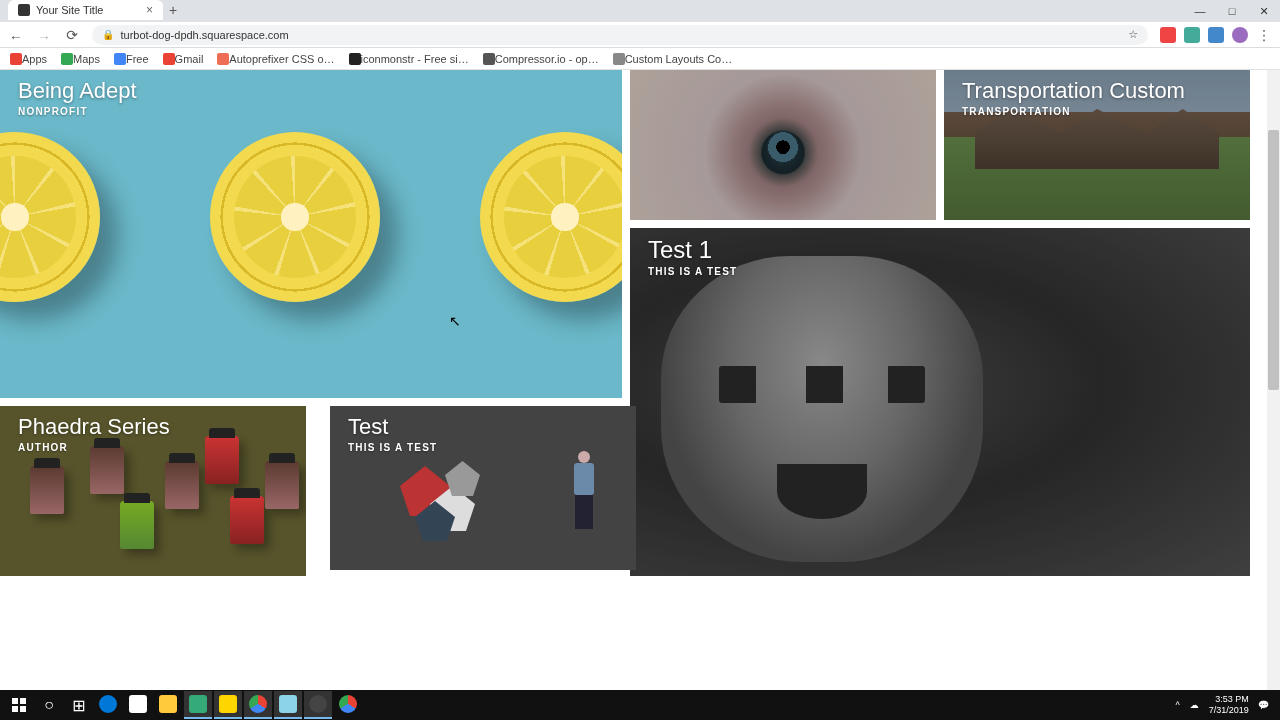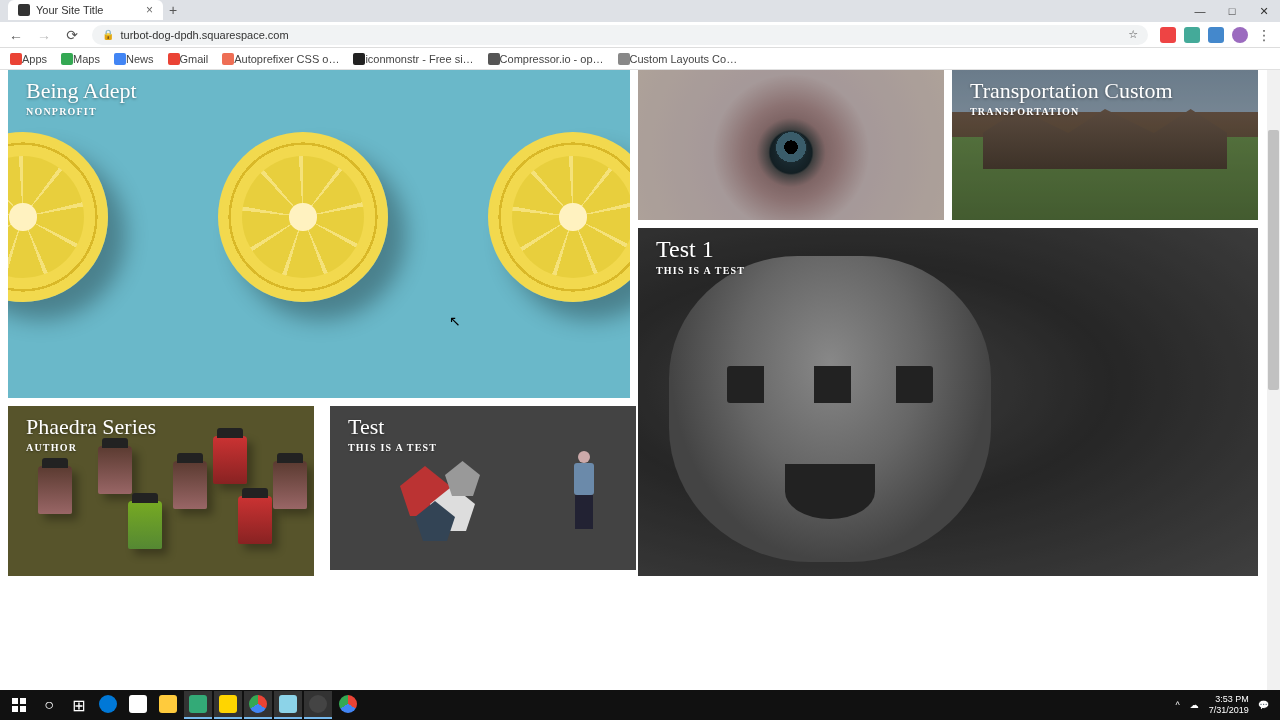--- a/index.html
+++ b/index.html
@@ -21,21 +21,21 @@
 .omnibox .url { flex: 1; }
 .omnibox .star { color: #555; }
 .ext-icons { display: flex; gap: 8px; align-items: center; }
 .ext-icons .ico { width: 16px; height: 16px; border-radius: 3px; }
 
 .bookmarks { background: #fff; height: 22px; border-bottom: 1px solid #e0e0e0; display: flex; align-items: center; padding: 0 10px; gap: 14px; font-size: 11px; color: #444; }
 .bm { display: flex; align-items: center; gap: 0; }
 .bm .bmi { width: 12px; height: 12px; border-radius: 2px; }
 
 
-.content { background: #fff; height: calc(100% - 22px - 26px - 22px - 30px); position: relative; padding: 0 8px; overflow: hidden; font-family: Liberation Serif, serif; }
+.content { background: #fff; height: calc(100% - 22px - 26px - 22px - 30px); position: relative; padding: 0 0; overflow: hidden; }
 .grid { display: grid; grid-template-columns: 622px 306px 306px; grid-template-rows: 150px 170px 170px; gap: 8px; width: 1252px; }
 .card { position: relative; color: #fff; overflow: hidden; }
 .card .title { font-size: 22px; font-weight: 400; padding: 8px 18px 2px; text-shadow: 0 1px 3px rgba(0,0,0,0.4); }
 .card .sub { font-size: 10px; font-weight: 600; letter-spacing: 1.2px; padding: 0 18px; text-shadow: 0 1px 2px rgba(0,0,0,0.4); }
 
 .c-lemon { background: #6ab8c9; grid-column: 1; grid-row: 1 / span 2; }
 .c-eye { grid-column: 2; grid-row: 1; background: radial-gradient(circle at 50% 55%, #2a4550 0%, #1a2a30 12%, #555 13%, #a88 20%, #b99 28%, #dcc 45%, #e8d8cc 100%); }
 .c-house { grid-column: 3; grid-row: 1; background: linear-gradient(to bottom, #8ea5b9 0%, #9db2c4 28%, #7a6250 28%, #6d5843 45%, #6e9450 45%, #5a7a40 100%); }
 .c-house::after { content: ""; position: absolute; left: 10%; top: 26%; width: 80%; height: 40%; background: linear-gradient(#5a4a3e, #3d3228); clip-path: polygon(0 100%, 0 40%, 15% 0, 35% 40%, 50% 0, 70% 40%, 85% 0, 100% 40%, 100% 100%); }
 .c-jars { grid-column: 1; grid-row: 3; width: 306px; background: #74703a; }
@@ -128,21 +128,21 @@
   <div class="bm">
       <span class="bmi" style="background:#ea4335"></span>
       <span>Apps</span>
     </div>
   <div class="bm">
       <span class="bmi" style="background:#34a853"></span>
       <span>Maps</span>
     </div>
   <div class="bm">
       <span class="bmi" style="background:#4285f4"></span>
-      <span>News</span>
+      <span>Free</span>
     </div>
   <div class="bm">
       <span class="bmi" style="background:#ea4335"></span>
       <span>Gmail</span>
     </div>
   <div class="bm">
       <span class="bmi" style="background:#ee6e55"></span>
       <span>Autoprefixer CSS o…</span>
     </div>
   <div class="bm">

